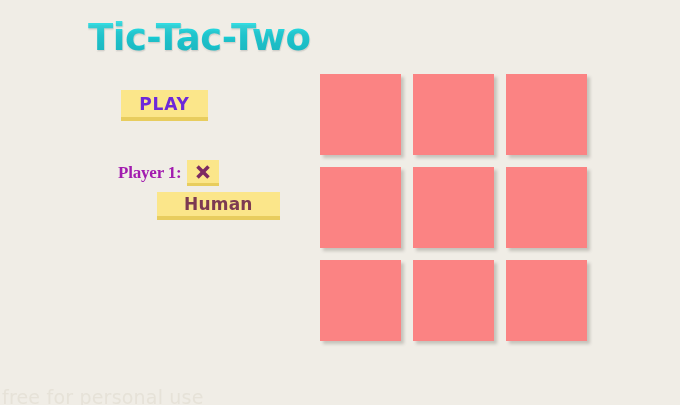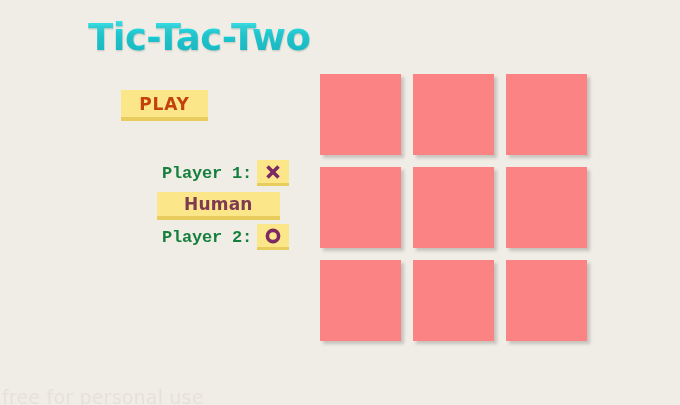--- a/index.html
+++ b/index.html
@@ -55,21 +55,21 @@
     left: 0;
     top: 0;
     width: 300px;
     height: 355px;
   }
 
   .btn-yellow {
     background: #fbe68a;
     border: none;
     border-bottom: 4px solid #e8cd5e;
-    color: #c2410c;
+    color: #6d28d9;
     font-family: "DejaVu Sans", sans-serif;
     font-weight: bold;
     cursor: pointer;
     padding: 0;
     display: inline-flex;
     align-items: center;
     justify-content: center;
     box-sizing: border-box;
   }
 
@@ -86,27 +86,26 @@
   .player-row {
     position: absolute;
     display: flex;
     align-items: center;
     height: 26px;
   }
   #player1-row { left: 118px; top: 160px; }
   #player2-row { left: 118px; top: 224px; }
 
   .player-label {
-    font-family: Liberation Mono, monospace;
+    font-family: Liberation Serif, serif;
     font-size: 17px;
     font-weight: bold;
-    color: #15803d;
+    color: #a21caf;
     letter-spacing: -0.2px;
     white-space: nowrap;
-    margin-left: 44px;
   }
 
   .mark-badge {
     margin-left: 5px;
     width: 32px;
     height: 26px;
     background: #fbe68a;
     border-bottom: 3px solid #e8cd5e;
     display: inline-flex;
     align-items: center;
@@ -181,28 +180,20 @@
       <span class="mark-badge">
         <svg width="18" height="18" viewBox="0 0 18 18" aria-hidden="true">
           <line x1="3.5" y1="3.5" x2="14.5" y2="14.5" stroke="#7d2a62" stroke-width="3.6" stroke-linecap="butt"></line>
           <line x1="14.5" y1="3.5" x2="3.5" y2="14.5" stroke="#7d2a62" stroke-width="3.6" stroke-linecap="butt"></line>
         </svg>
       </span>
     </div>
 
     <button id="player1-type-button" class="btn-yellow type-button">Human</button>
 
-    <div class="player-row" id="player2-row">
-      <span class="player-label">Player 2:</span>
-      <span class="mark-badge">
-        <svg width="18" height="18" viewBox="0 0 18 18" aria-hidden="true">
-          <circle cx="9" cy="9" r="5.6" fill="none" stroke="#7d2a62" stroke-width="3.6"></circle>
-        </svg>
-      </span>
-    </div>
 
 
   </div>
 
   <div id="board">
     <button class="cell"></button>
     <button class="cell"></button>
     <button class="cell"></button>
     <button class="cell"></button>
     <button class="cell"></button>

